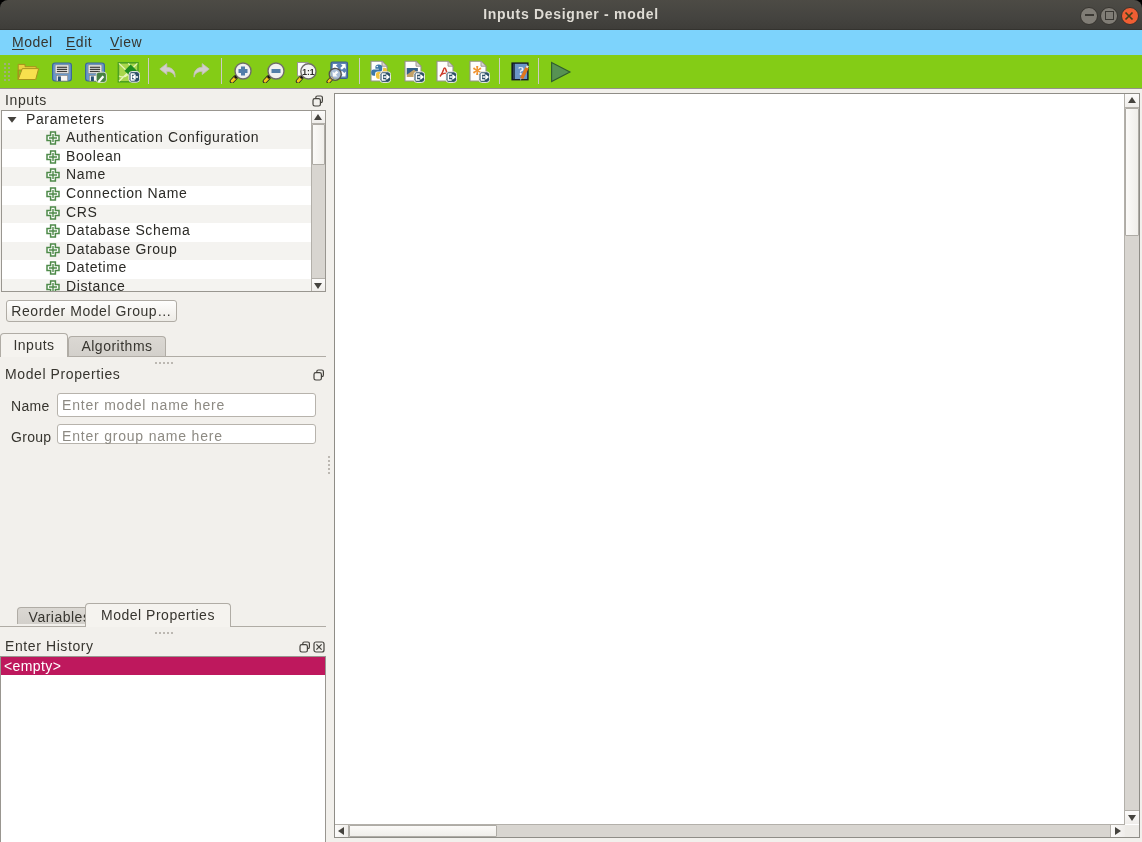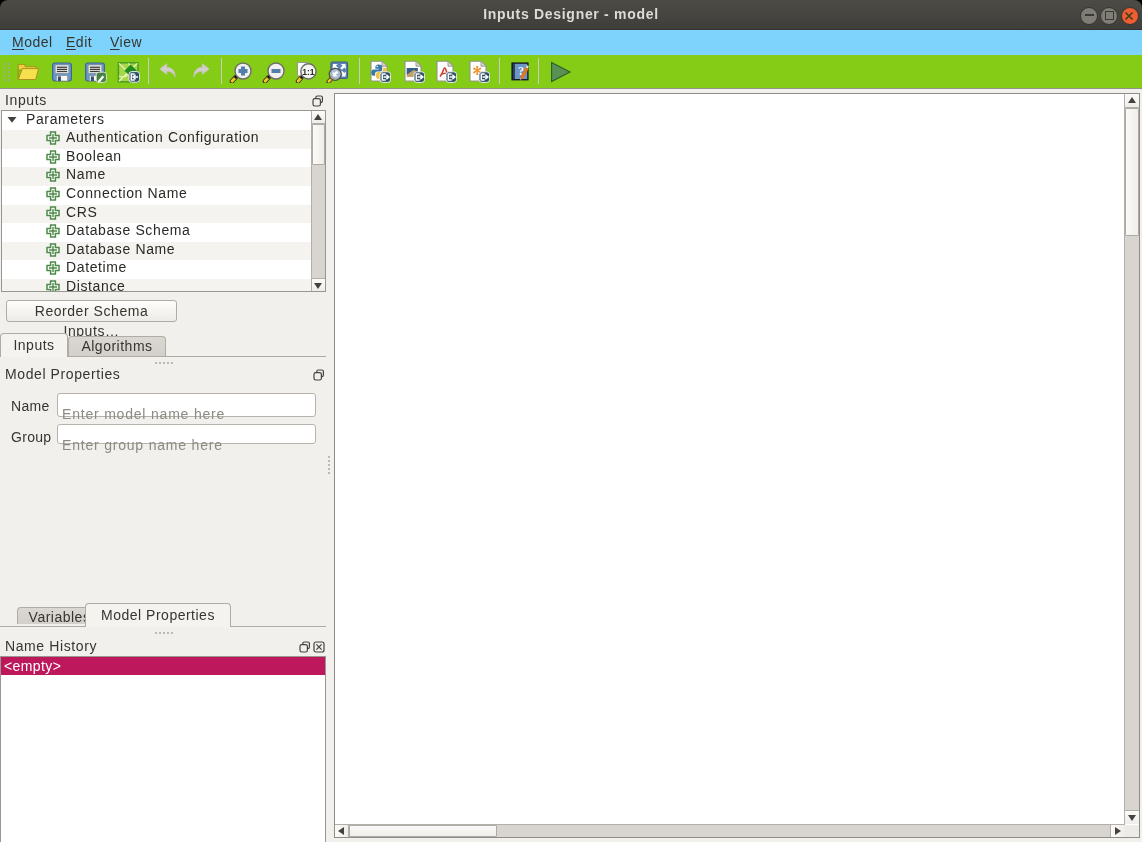--- a/index.html
+++ b/index.html
@@ -49,21 +49,21 @@
     background:linear-gradient(#fefefd,#f3f1ed 70%,#edebe6);
     font-size:14px;color:#37352f;text-align:center;line-height:20px;letter-spacing:0.55px;}
   
   .tab{box-sizing:border-box;border:1px solid #b0aca5;border-bottom:none;
     border-radius:4px 4px 0 0;font-size:14px;color:#37352f;text-align:center;letter-spacing:0.5px;}
   .tabon{background:#f5f3ef;}
   .taboff{background:linear-gradient(#dbd8d3,#d3d0cb);}
   .tabline{height:1px;background:#b0aca5;}
   
   .field{box-sizing:border-box;border:1px solid #b7b3ac;border-radius:3px;background:#fff;
-    font-size:14px;color:#8d8a83;padding:12px 0 0 4px;letter-spacing:0.8px;}
+    font-size:14px;color:#8d8a83;padding:3px 0 0 4px;letter-spacing:0.8px;}
   .flabel{font-size:14px;color:#37352f;letter-spacing:0.3px;}
   
   .dot{position:absolute;width:2px;height:2px;background:#aaa69f;border-radius:1px;}
   
   #undolist{left:0;top:656px;width:326px;height:186px;background:#fff;
     border:1px solid #999690;border-bottom:none;box-sizing:border-box;}
   #undorow{left:1px;top:657px;width:324px;height:18px;background:#be185d;
     color:#fff;font-size:14px;letter-spacing:0.4px;}
   
   #canvas{left:334px;top:93px;width:806px;height:745px;box-sizing:border-box;
@@ -295,21 +295,21 @@
         <path d="M4.6 1 h4.8 v3.6 h3.6 v4.8 h-3.6 v3.6 h-4.8 v-3.6 h-3.6 v-4.8 h3.6 Z" fill="#fff" stroke="#4e8a49" stroke-width="1.5"></path>
         <path d="M6.3 3 h1.4 v3.3 h3.3 v1.4 h-3.3 v3.3 h-1.4 v-3.3 h-3.3 v-1.4 h3.3 Z" fill="#4e8a49"></path>
       </svg>
       <span class="lbl">Database Schema</span>
     </div>
   <div class="trow alt" style="top:130.8px;">
       <svg class="plus" viewBox="0 0 14 14">
         <path d="M4.6 1 h4.8 v3.6 h3.6 v4.8 h-3.6 v3.6 h-4.8 v-3.6 h-3.6 v-4.8 h3.6 Z" fill="#fff" stroke="#4e8a49" stroke-width="1.5"></path>
         <path d="M6.3 3 h1.4 v3.3 h3.3 v1.4 h-3.3 v3.3 h-1.4 v-3.3 h-3.3 v-1.4 h3.3 Z" fill="#4e8a49"></path>
       </svg>
-      <span class="lbl">Database Name</span>
+      <span class="lbl">Database Group</span>
     </div>
   <div class="trow" style="top:149.4px;">
       <svg class="plus" viewBox="0 0 14 14">
         <path d="M4.6 1 h4.8 v3.6 h3.6 v4.8 h-3.6 v3.6 h-4.8 v-3.6 h-3.6 v-4.8 h3.6 Z" fill="#fff" stroke="#4e8a49" stroke-width="1.5"></path>
         <path d="M6.3 3 h1.4 v3.3 h3.3 v1.4 h-3.3 v3.3 h-1.4 v-3.3 h-3.3 v-1.4 h3.3 Z" fill="#4e8a49"></path>
       </svg>
       <span class="lbl">Datetime</span>
     </div>
   <div class="trow alt" style="top:168px;">
       <svg class="plus" viewBox="0 0 14 14">
@@ -326,21 +326,21 @@
   <div class="abs thumbv" style="left:310px;top:13px;width:13px;height:41px;"></div>
   <div class="abs sbbtnh" style="left:310px;top:167px;width:13px;height:13px;border-top:1px solid #b3b0aa;box-sizing:border-box;">
       <div class="arr dn" style="left:2px;top:4px;"></div>
     </div>
 </div>
 
 <svg class="abs flico" style="left:312px;top:95px;" viewBox="0 0 12 12">
     <rect x="1" y="3.6" width="7.4" height="7.4" rx="1.8" fill="none" stroke="#45433e" stroke-width="1.2"></rect>
     <path d="M3.8 3.6 V2.6 a1.6 1.6 0 0 1 1.6-1.6 h3.4 a1.6 1.6 0 0 1 1.6 1.6 v3.4 a1.6 1.6 0 0 1-1.6 1.6 h-0.4" fill="none" stroke="#45433e" stroke-width="1.2"></path>
   </svg>
-<div class="abs" id="reorder">Reorder Schema Inputs…</div>
+<div class="abs" id="reorder">Reorder Model Group…</div>
 
 <div class="abs tab tabon" style="left:0px;top:333px;width:68px;height:24px;line-height:22px;z-index:3;">Inputs</div>
 <div class="abs tab taboff" style="left:68px;top:336px;width:98px;height:20px;line-height:19px;">Algorithms</div>
 <div class="abs tabline" style="left:0;top:356px;width:326px;"></div>
 
 <div class="dot" style="left:155px;top:362px;"></div>
 <div class="dot" style="left:159px;top:362px;"></div>
 <div class="dot" style="left:163px;top:362px;"></div>
 <div class="dot" style="left:167px;top:362px;"></div>
 <div class="dot" style="left:171px;top:362px;"></div>
@@ -364,21 +364,21 @@
 <div class="dot" style="left:163px;top:632px;"></div>
 <div class="dot" style="left:167px;top:632px;"></div>
 <div class="dot" style="left:171px;top:632px;"></div>
 
 <div class="dot" style="left:328px;top:456px;"></div>
 <div class="dot" style="left:328px;top:460px;"></div>
 <div class="dot" style="left:328px;top:464px;"></div>
 <div class="dot" style="left:328px;top:468px;"></div>
 <div class="dot" style="left:328px;top:472px;"></div>
 
-<div class="abs ptitle" style="left:5px;top:638px;">Name History</div>
+<div class="abs ptitle" style="left:5px;top:638px;">Enter History</div>
 <svg class="abs flico" style="left:299px;top:641px;" viewBox="0 0 12 12">
     <rect x="1" y="3.6" width="7.4" height="7.4" rx="1.8" fill="none" stroke="#45433e" stroke-width="1.2"></rect>
     <path d="M3.8 3.6 V2.6 a1.6 1.6 0 0 1 1.6-1.6 h3.4 a1.6 1.6 0 0 1 1.6 1.6 v3.4 a1.6 1.6 0 0 1-1.6 1.6 h-0.4" fill="none" stroke="#45433e" stroke-width="1.2"></path>
   </svg>
 <svg class="abs flico" style="left:313px;top:641px;" viewBox="0 0 12 12">
     <rect x="1" y="1" width="10" height="10" rx="2" fill="none" stroke="#45433e" stroke-width="1.2"></rect>
     <path d="M3.4 3.4 L8.6 8.6 M8.6 3.4 L3.4 8.6" stroke="#45433e" stroke-width="1.3"></path>
   </svg>
 <div class="abs" id="undolist"></div>
 <div class="abs" id="undorow">

